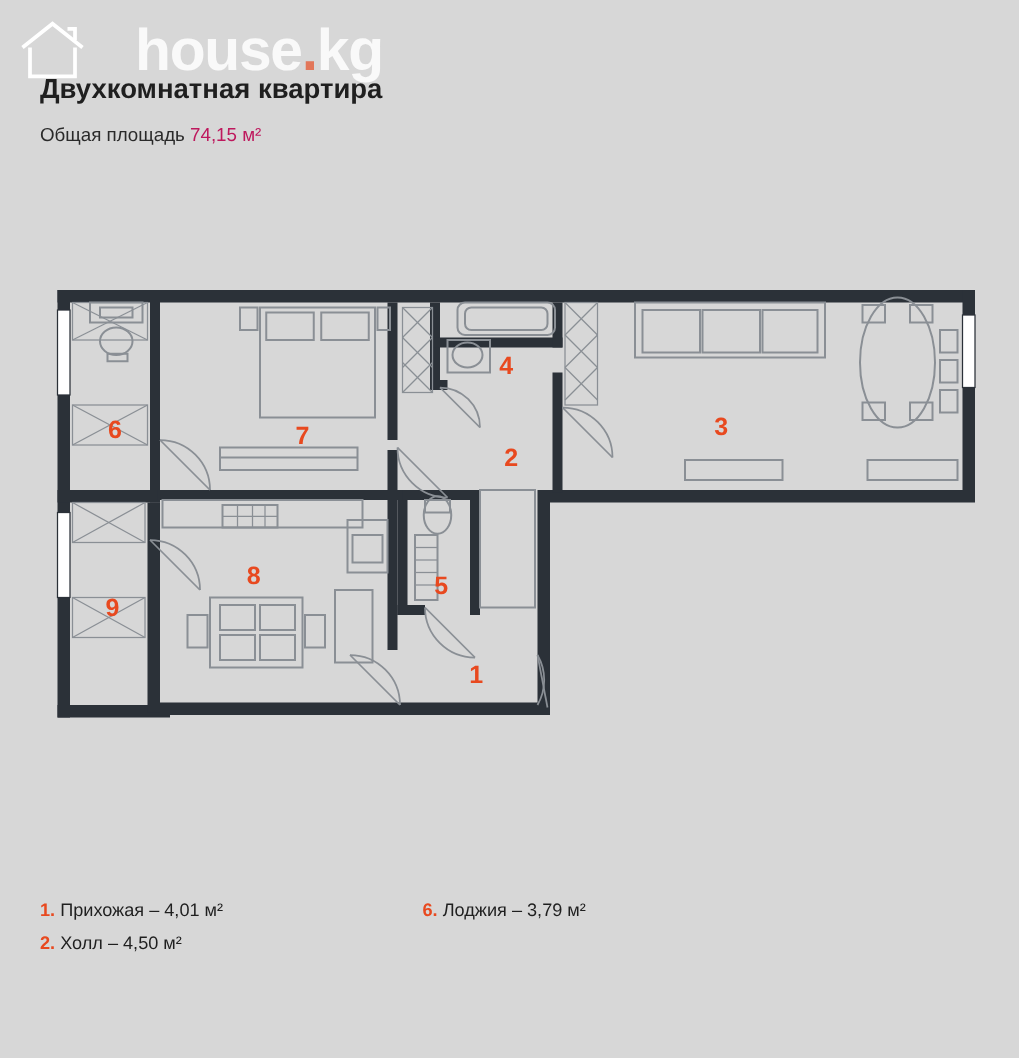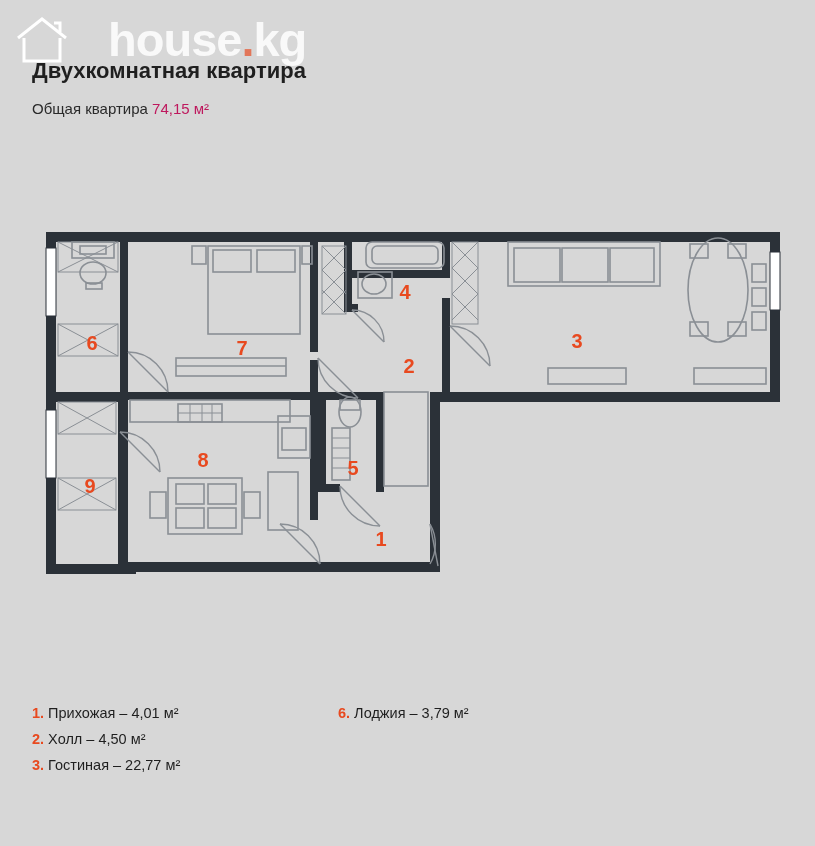--- a/index.html
+++ b/index.html
@@ -65,21 +65,21 @@
   .plan {
     position: absolute;
     left: 0px;
     top: 180px;
     width: 815px;
     height: 440px;
   }
   .legend {
     position: absolute;
     left: 0px;
-    top: 700px;
+    top: 716px;
     width: 668px;
     height: 110px;
   }
   .legend-col {
     position: absolute;
     top: 0;
     font-size: 14.5px;
     color: #1f1f1f;
     line-height: 26px;
   }
@@ -107,21 +107,21 @@
     <path d="M10 24 L10 47 L46 47 L46 24" fill="none" stroke="#ffffff" stroke-width="3"></path>
     <path d="M40 9 L46 9 L46 18" fill="none" stroke="#ffffff" stroke-width="3"></path>
   </svg>
   <div class="wm-text">
     <span>house</span><span class="wm-dot">.</span><span>kg</span>
   </div>
 </div>
 
 <div class="title">Двухкомнатная квартира</div>
 <div class="subtitle">
-  <span>Общая квартира</span>
+  <span>Общая площадь</span>
   <span class="area">74,15 м²</span>
 </div>
 
 <div class="plan">
 <svg width="815" height="440" viewBox="0 0 815 440">
 
   <g>
 
     <rect x="46" y="52" width="734" height="10" fill="#2b3138"></rect>
 
@@ -309,18 +309,17 @@
     <text class="num-label" x="203" y="287" text-anchor="middle">8</text>
     <text class="num-label" x="90" y="313" text-anchor="middle">9</text>
   </g>
 </svg>
 </div>
 
 <div class="legend">
   <div class="legend-col c1">
     <div class="legend-row"><span class="legend-num">1.</span><span> Прихожая – 4,01 м²</span></div>
     <div class="legend-row"><span class="legend-num">2.</span><span> Холл – 4,50 м²</span></div>
-    <div class="legend-row"><span class="legend-num">3.</span><span> Гостиная – 22,77 м²</span></div>
   </div>
   <div class="legend-col c2">
     <div class="legend-row"><span class="legend-num">6.</span><span> Лоджия – 3,79 м²</span></div>
   </div>
 </div>
 
 </body></html>

